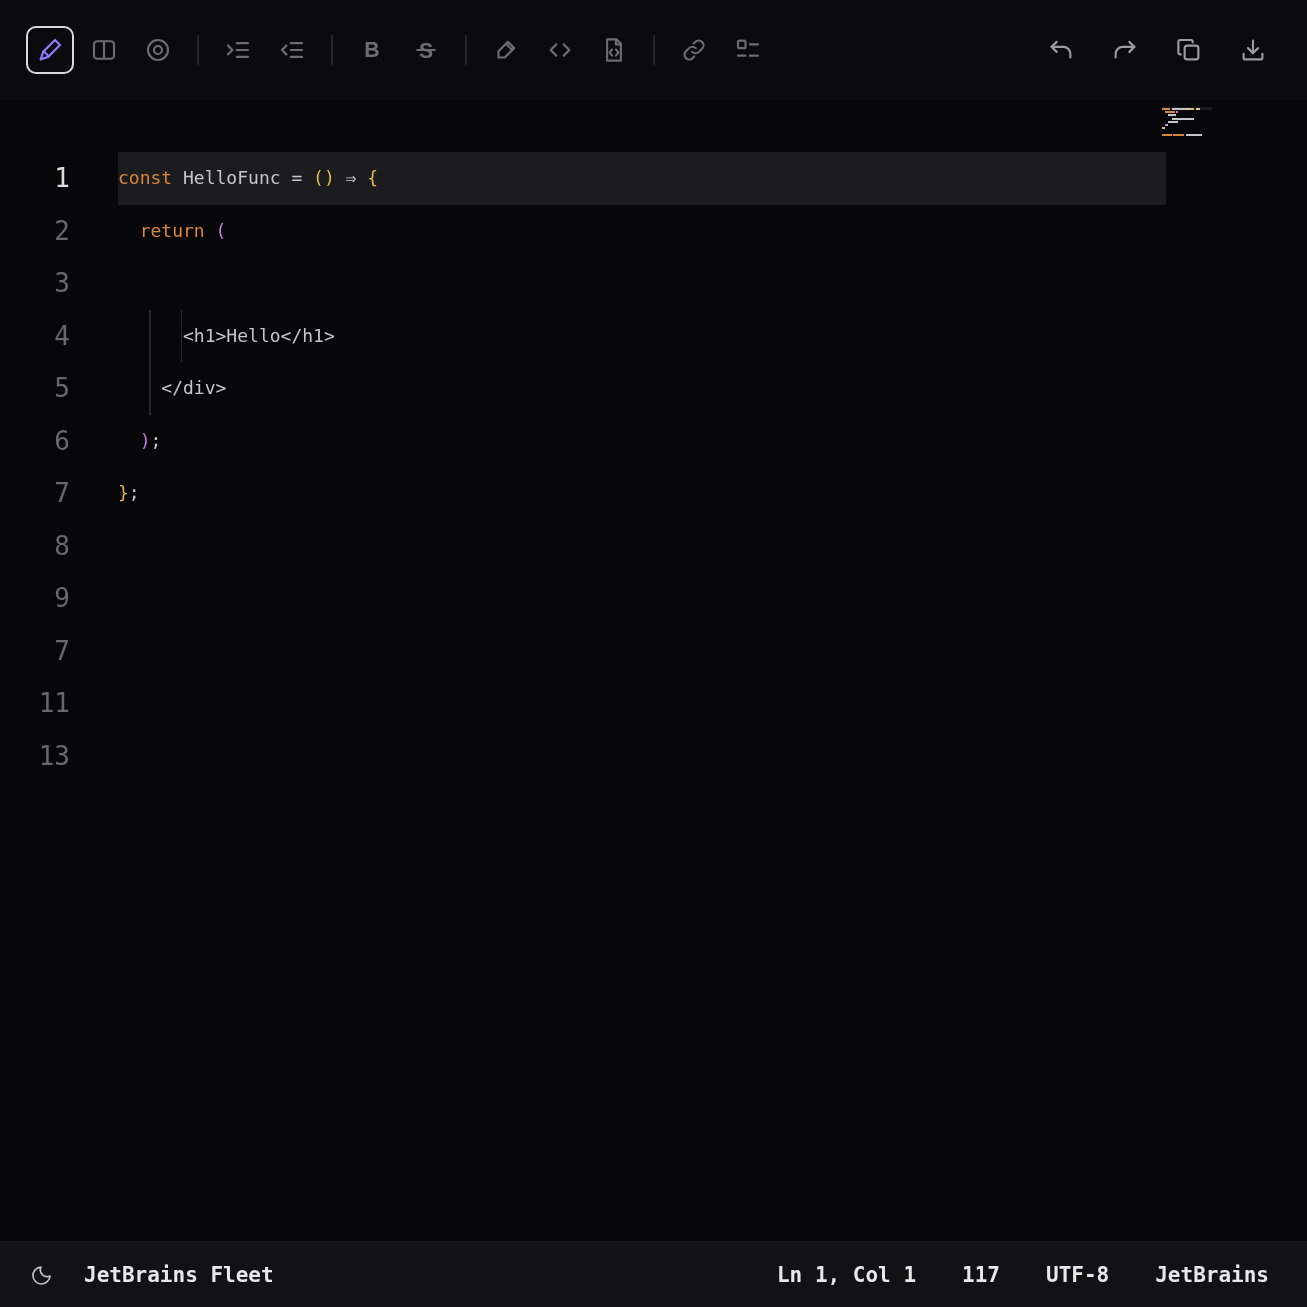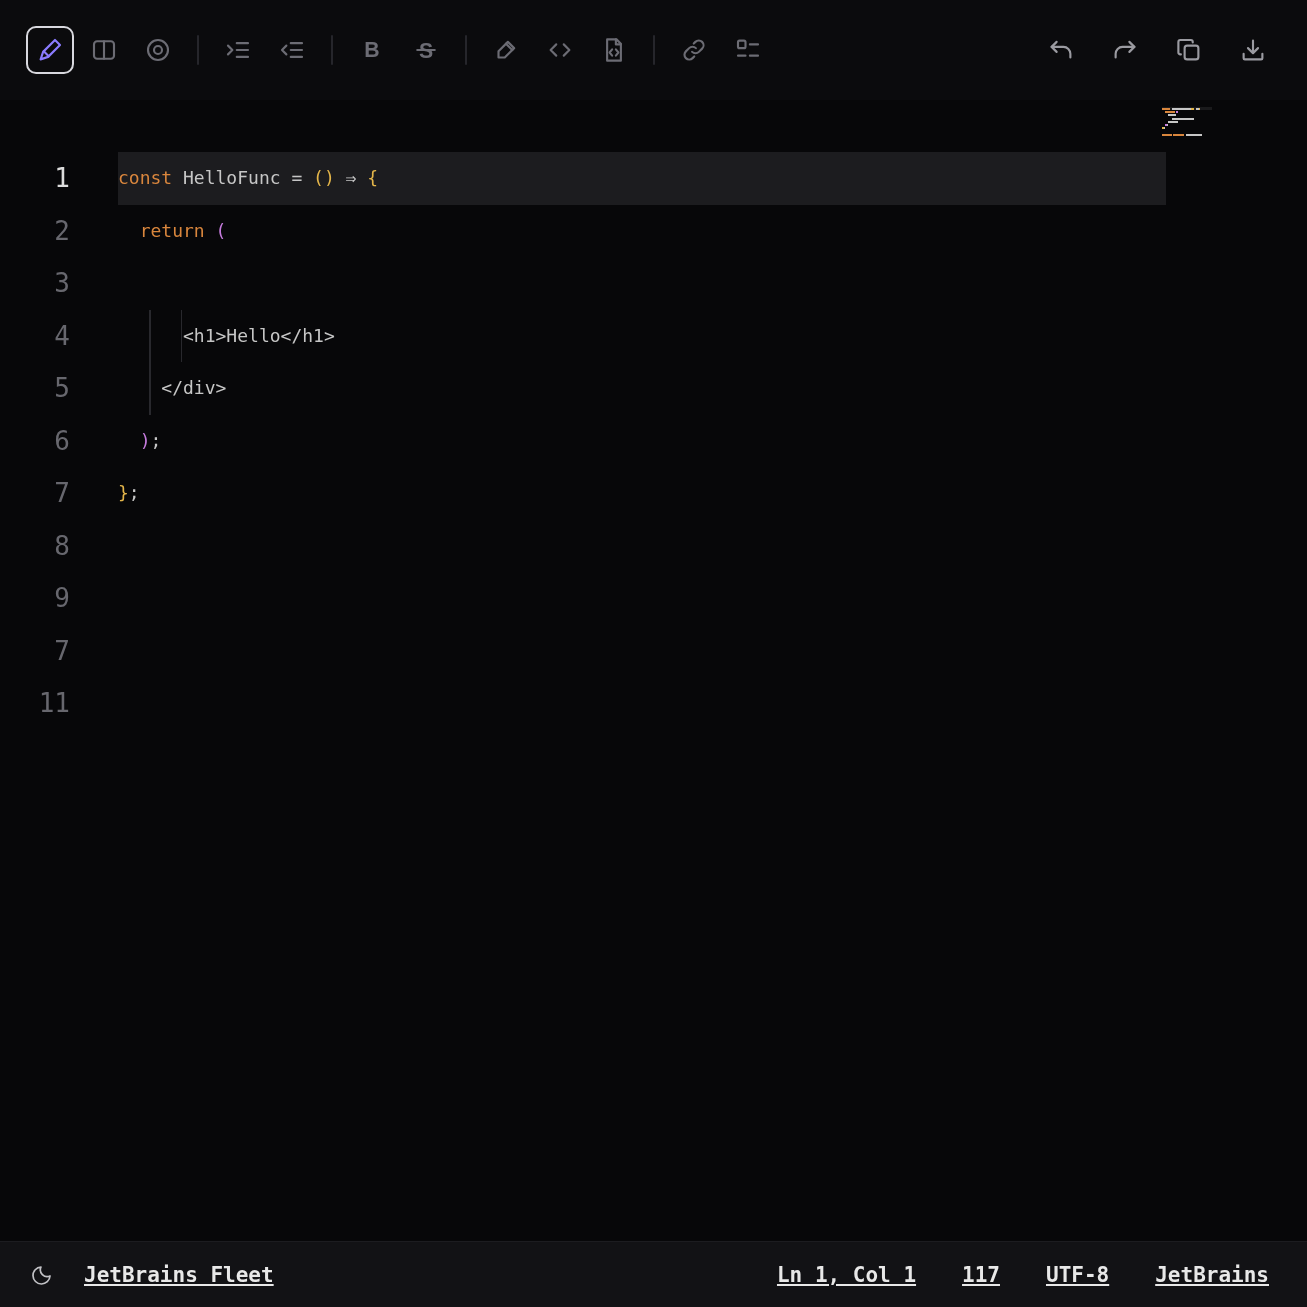--- a/index.html
+++ b/index.html
@@ -44,21 +44,21 @@
   .mline { height:3.3px; display:flex; align-items:center; }
   .mline.current { background:rgba(255,255,255,0.08); }
   .mseg { height:2px; display:inline-block; flex:none; }
   .bg-kw { background:var(--kw); } .bg-pl { background:var(--pl); }
   .bg-yb { background:var(--yb); } .bg-pb { background:var(--pb); }
   .bg-sp { background:transparent; }
 
   
   .statusbar { height:66px; flex:none; display:flex; align-items:center;
                background:#121215; border-top:1px solid #1C1C20;
-               padding:0 38px 0 24px; font-size:21px; font-weight:bold; color:#E8E8E8;text-decoration:underline; }
+               padding:0 38px 0 24px; font-size:21px; font-weight:bold; color:#E8E8E8; }
   .sb-icon { width:36px; height:36px; display:flex; align-items:center; justify-content:center;
              background:transparent; border:none; color:#C2C2C6; cursor:pointer; }
   .sb-icon svg { width:24px; height:24px; stroke:currentColor; fill:none;
                  stroke-width:1.7; stroke-linecap:round; stroke-linejoin:round; }
   .sb-app { margin-left:24px; }
   .sb-right { margin-left:auto; display:flex; align-items:center; gap:46px; }
   .sb-item { cursor:pointer; }
 </style>
 </head>
 <body>
@@ -220,20 +220,24 @@
           <div class="gutter">9</div>
         </div>
         <div class="line">
           <div class="gutter">7</div>
           <div class="code"></div>
         </div>
         <div class="line">
           <div class="gutter">11</div>
           <div class="code"></div>
         </div>
+        <div class="line">
+          <div class="gutter">13</div>
+          <div class="code"></div>
+        </div>
       </div>
     <div class="minimap">
         <div class="mline current">
           <span class="mseg bg-kw" style="width: 8px;"></span>
           <span class="mseg bg-sp" style="width: 1.6px;"></span>
           <span class="mseg bg-pl" style="width: 19.2px;"></span>
           <span class="mseg bg-yb" style="width: 3.2px;"></span>
           <span class="mseg bg-sp" style="width: 1.6px;"></span>
           <span class="mseg bg-pl" style="width: 3.2px;"></span>
           <span class="mseg bg-yb" style="width: 1.6px;"></span>

